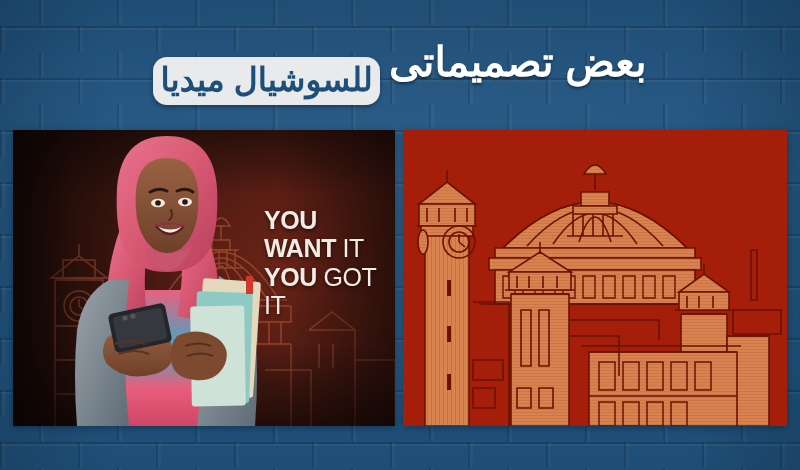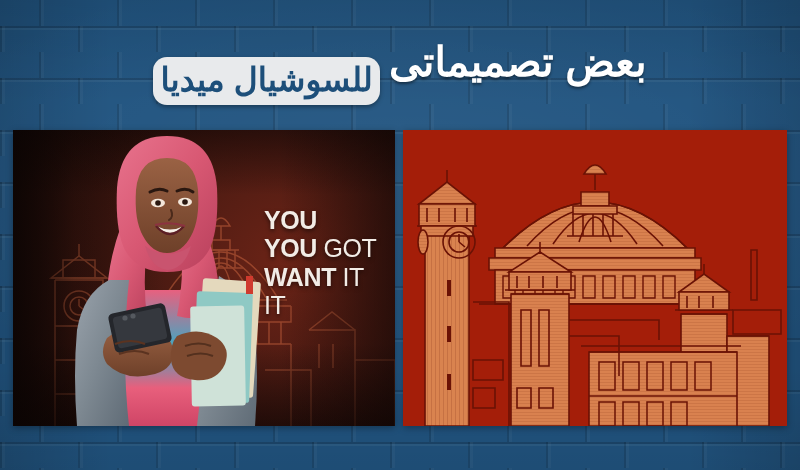--- a/index.html
+++ b/index.html
@@ -255,26 +255,26 @@
         <path d="M70 224 q16 -6 30 0" stroke="#5b3320" stroke-width="2" fill="none"></path>
         <path d="M136 216 q14 -5 26 0" stroke="#53301e" stroke-width="2" fill="none"></path>
         <path d="M138 226 q14 -5 26 0" stroke="#53301e" stroke-width="2" fill="none"></path>
       </svg>
 
       <div class="ltext">
         <div>
           <span class="b">YOU</span>
         </div>
         <div>
+          <span class="b">WANT</span>
+          <span class="t">IT</span>
+        </div>
+        <div>
           <span class="b">YOU</span>
           <span class="t">GOT</span>
-        </div>
-        <div>
-          <span class="b">WANT</span>
-          <span class="t">IT</span>
         </div>
         <div>
           <span class="t">IT</span>
         </div>
       </div>
     </div>
 
     <div class="card card-right">
       <div class="r-bg"></div>
 

